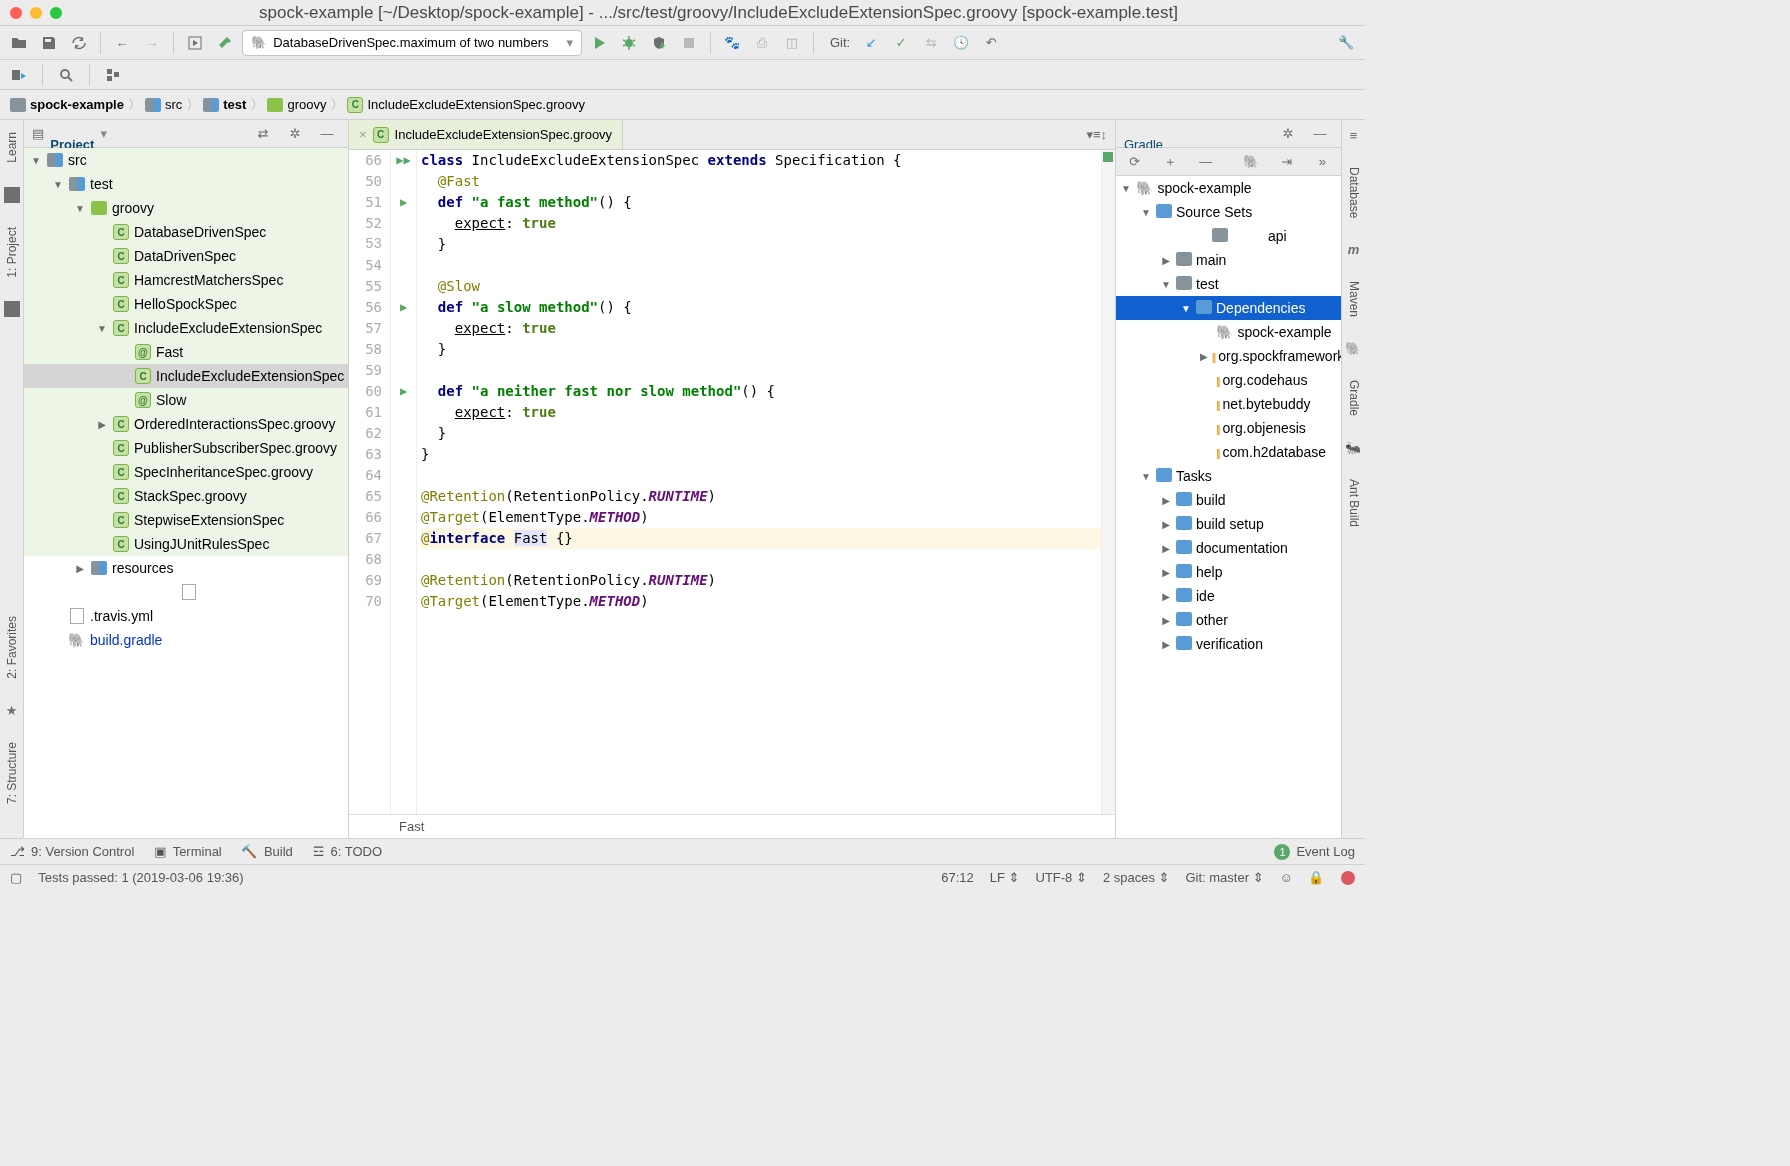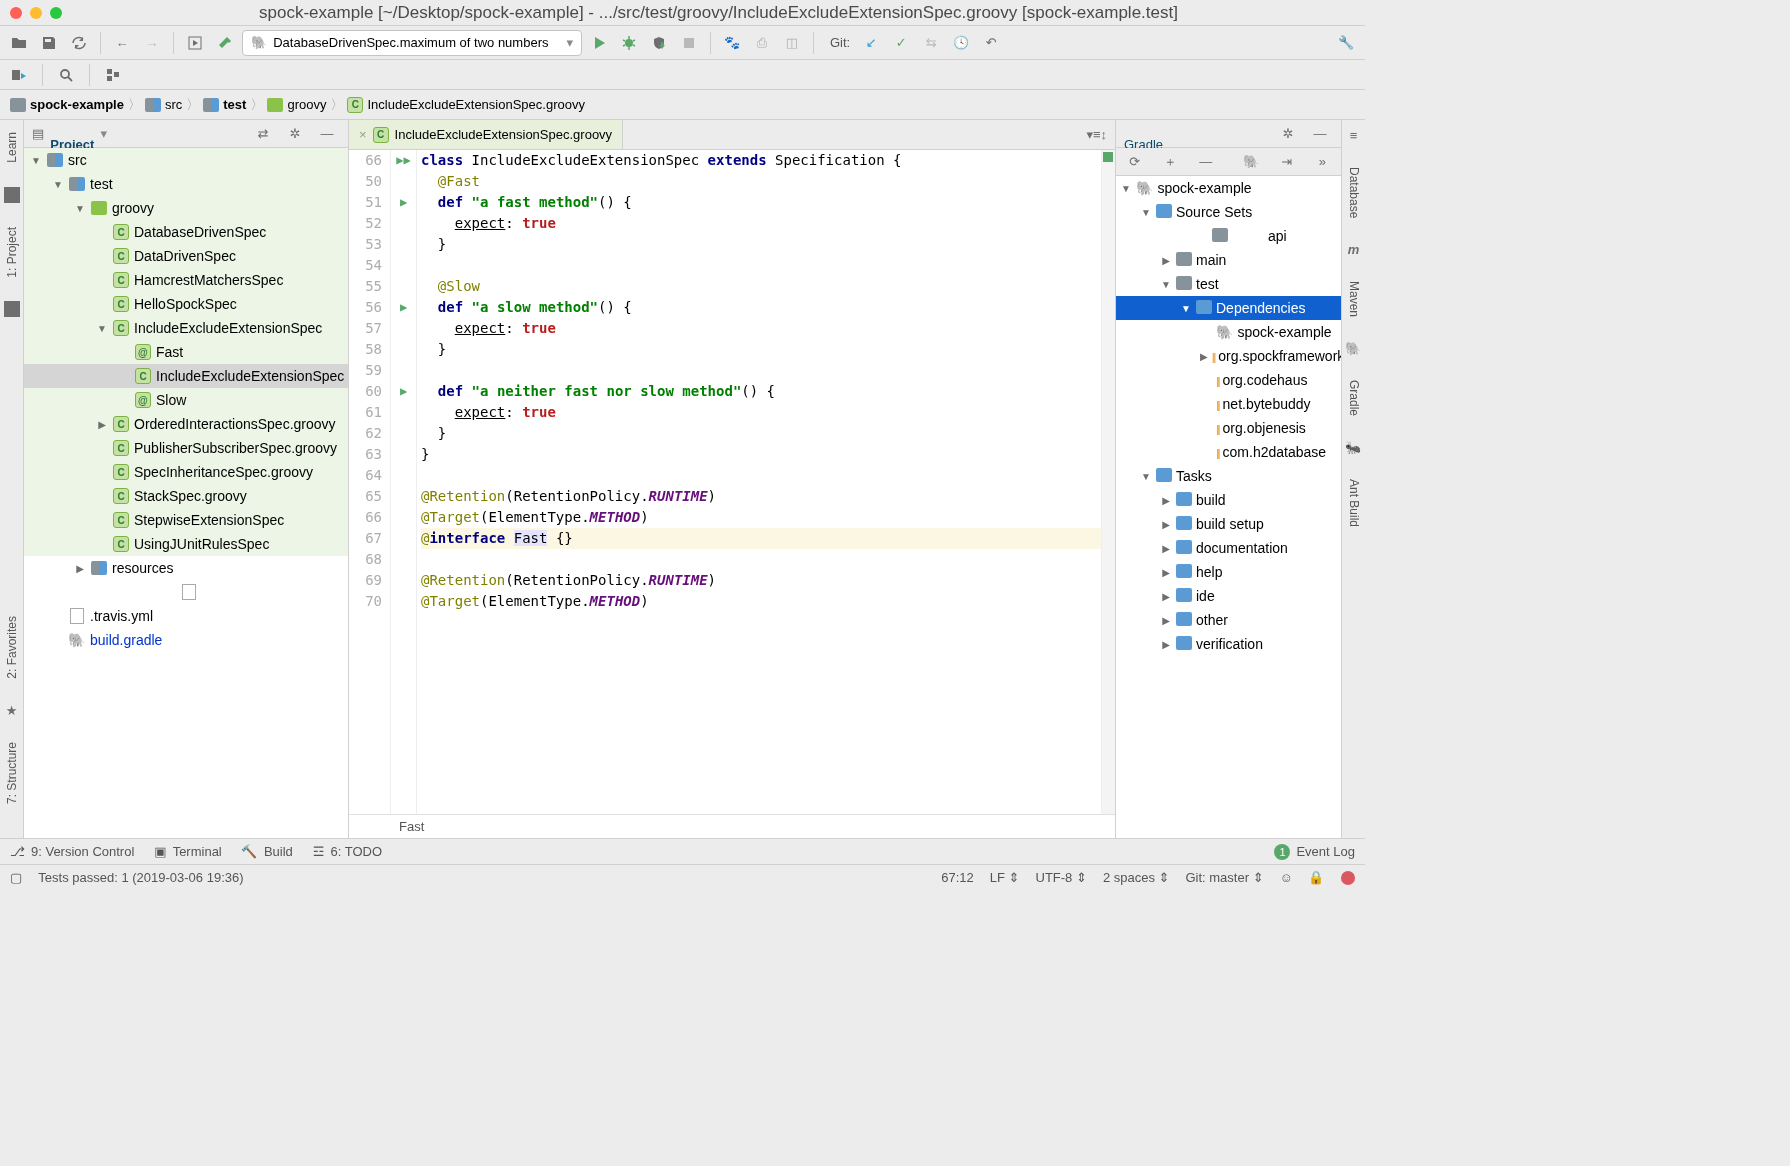--- a/index.html
+++ b/index.html
@@ -68,21 +68,21 @@
 .line-gutter { width: 42px; text-align: right; color: #adadad; padding-right: 8px; background: #fff; border-right: 1px solid #eee; }
 .fold-gutter { width: 26px; background: #fff; border-right: 1px solid #eee; }
 .fold-gutter .run-ar { color: #59a869; font-size: 12px; text-align:center; }
 .code { flex: 1; padding-left: 4px; white-space: pre; overflow: hidden; }
 .code-line { height: 21px; }
 .code-line.hl { background: #fcf7e3; }
 .kw { color: #000080; font-weight: 700; }
 .ann { color: #808000; }
 .str { color: #008000; font-weight: 700; }
 .lbl { color: #000; text-decoration: underline; }
-.tr { color: #b91c1c; font-weight: 700; }
+.tr { color: #4d7c0f; font-weight: 700; }
 .em { color: #660e7a; font-style: italic; font-weight:700; }
 .scroll-strip { width: 14px; background: #f4f4f4; border-left: 1px solid #eee; position: relative; }
 .scroll-green { position: absolute; top: 2px; right: 2px; width: 10px; height: 10px; background: #59a869; }
 .breadcrumb-bottom { height: 24px; background: #fff; border-top: 1px solid #e0e0e0; padding: 0 50px; display:flex; align-items:center; color:#555; font-size:13px; }
 
 .gradle-panel { width: 226px; background: #fff; border-left: 1px solid #d0d0d0; display: flex; flex-direction: column; }
 .gradle-toolbar { height: 28px; background: #ececec; border-bottom: 1px solid #d0d0d0; display: flex; align-items: center; padding: 0 6px; gap: 10px; }
 .gradle-tree { flex: 1; font-size: 14px; overflow: hidden; }
 .gradle-row { display: flex; align-items: center; height: 24px; gap: 4px; white-space: nowrap; overflow: hidden; padding-left: 4px; }
 .gradle-row.sel { background: #1060d0; color: #fff; }
@@ -434,21 +434,21 @@
       <div class="tab-right">
         <span>▾≡↕</span>
       </div>
     </div>
     <div class="editor-body">
       <div class="line-gutter" id="line-gutter">
           <div style="height: 21px;">66</div>
           <div style="height: 21px;">50</div>
           <div style="height: 21px;">51</div>
           <div style="height: 21px;">52</div>
-          <div style="height: 21px;">53</div>
+          <div style="height: 21px; font-family: Liberation Mono, monospace;">53</div>
           <div style="height: 21px;">54</div>
           <div style="height: 21px;">55</div>
           <div style="height: 21px;">56</div>
           <div style="height: 21px;">57</div>
           <div style="height: 21px;">58</div>
           <div style="height: 21px;">59</div>
           <div style="height: 21px; padding-left: 16px;">60</div>
           <div style="height: 21px;">61</div>
           <div style="height: 21px;">62</div>
           <div style="height: 21px;">63</div>

